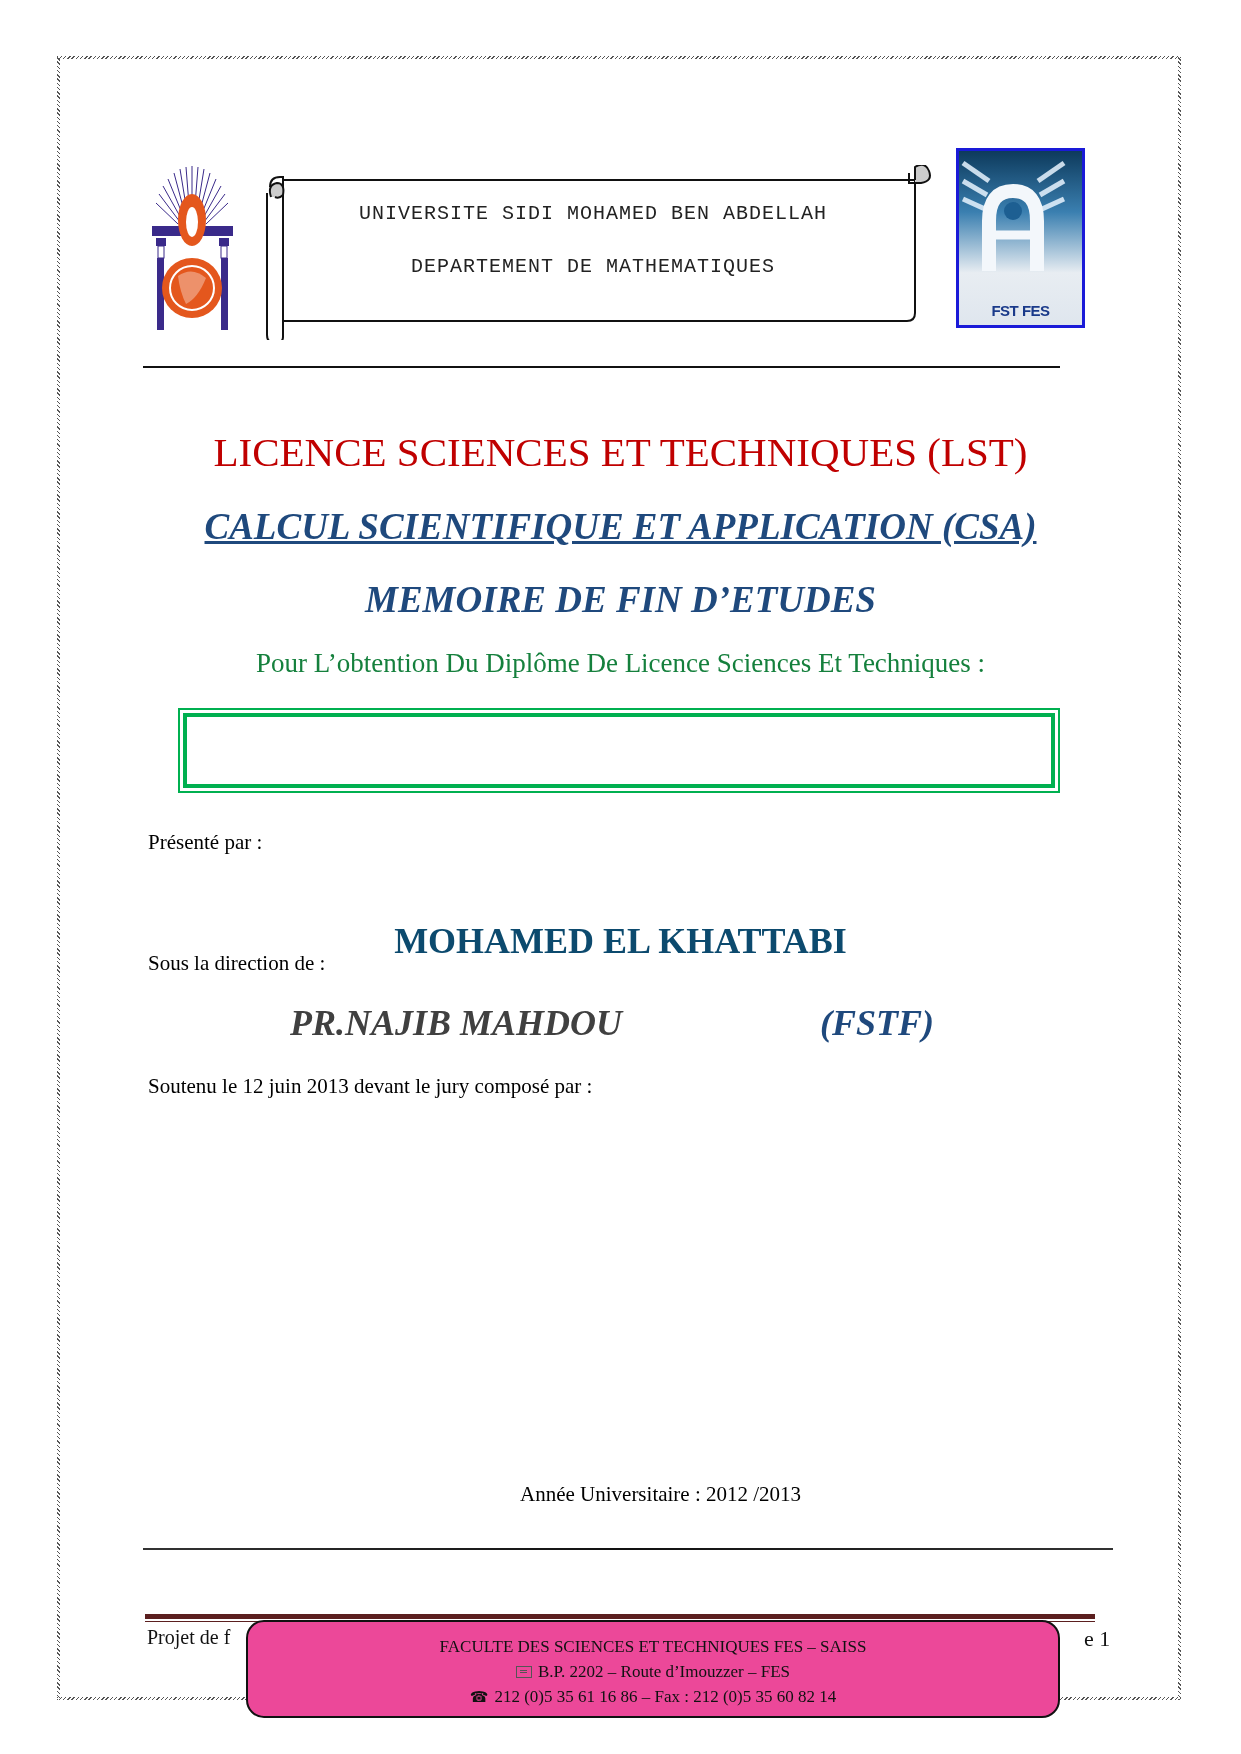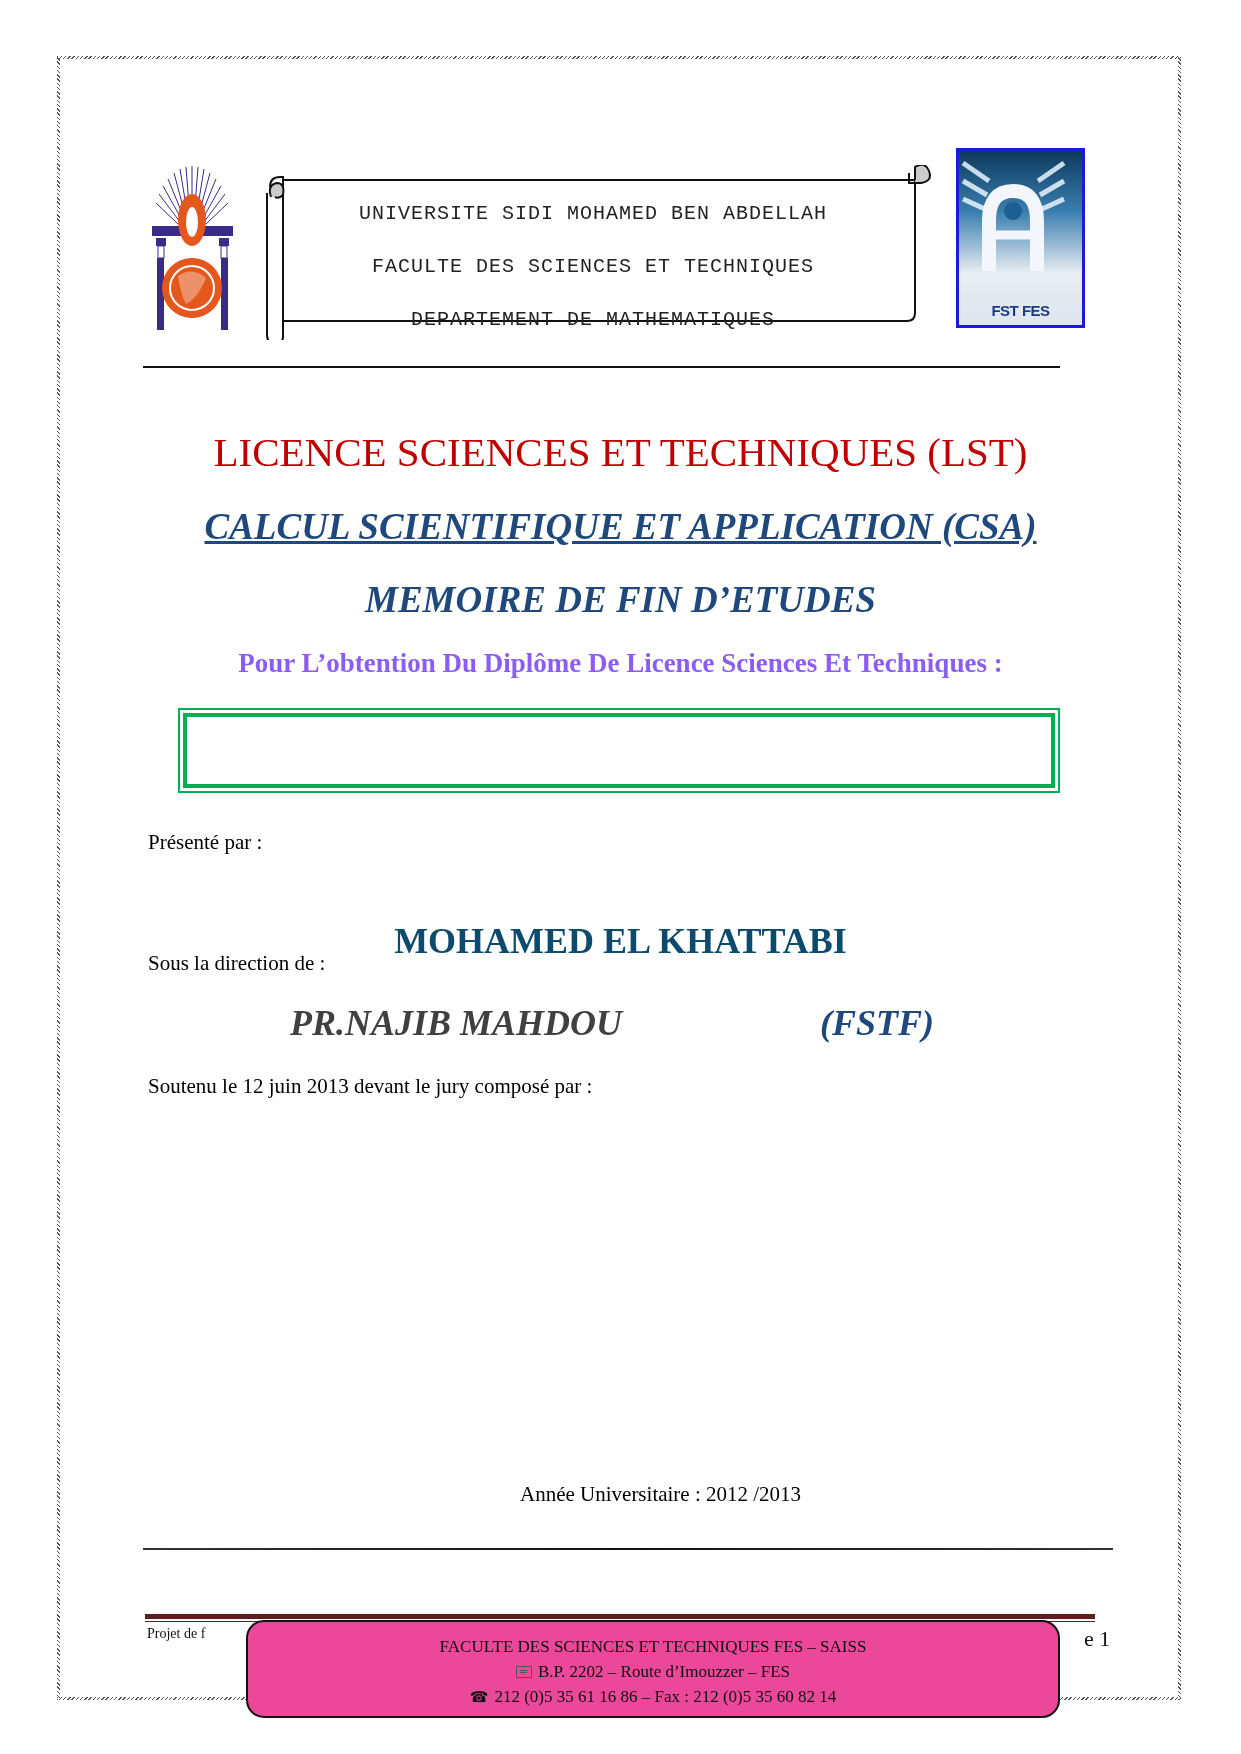--- a/index.html
+++ b/index.html
@@ -23,40 +23,40 @@
 
   .scroll { position:absolute; left:253px; top:165px; width:680px; height:175px; }
   .scroll-lines { position:absolute; left:0; top:22px; width:680px; text-align:center; }
   .scroll-line { font-family:"Liberation Mono", monospace; font-size:20px; color:#222; letter-spacing:1px; height:53px; line-height:53px; }
 
   .hr-top { position:absolute; left:143px; top:366px; width:917px; height:2px; background:#111; }
 
   .title-lst { position:absolute; left:0; width:1241px; top:428px; text-align:center; font-size:41px; color:#c00000; }
   .title-csa { position:absolute; left:0; width:1241px; top:505px; text-align:center; font-size:37px; color:#1f497d; font-weight:bold; font-style:italic;text-decoration:underline; }
   .title-memoire { position:absolute; left:0; width:1241px; top:578px; text-align:center; font-size:37px; color:#1f497d; font-weight:bold; font-style:italic; }
-  .title-obtention { position:absolute; left:0; width:1241px; top:648px; text-align:center; font-size:27px; font-weight:bold; color:#8b5cf6; }
+  .title-obtention { position:absolute; left:0; width:1241px; top:648px; text-align:center; font-size:27px; font-weight:normal; color:#15803d; }
 
   .main-title-box { position:absolute; left:178px; top:708px; width:882px; height:85px; border:2px solid #00b050; box-sizing:border-box; }
   .main-title-box .inner { position:absolute; left:3px; top:3px; right:3px; bottom:3px; border:4px solid #00b050; }
   .main-title-box .inner2 { position:absolute; left:4px; top:4px; right:4px; bottom:4px; border:1px solid #00b050; }
   .main-title { position:absolute; left:0; right:0; top:8px; text-align:center; font-size:56px; font-weight:bold; font-style:italic; color:#000; letter-spacing:-0.5px; }
 
   .label { position:absolute; left:148px; font-size:21px; color:#000; }
   .student { position:absolute; left:0; width:1241px; top:880px; text-align:center; font-size:36px; font-weight:bold; color:#0c4a6e;margin-top:40px; }
   .supervisor { position:absolute; left:290px; top:1002px; font-size:36px; font-weight:bold; font-style:italic; color:#404040; }
   .supervisor-inst { position:absolute; left:820px; top:1002px; font-size:36px; font-weight:bold; font-style:italic; color:#1f497d; }
 
   .annee { position:absolute; left:520px; top:1482px; font-size:21px; }
 
   .hr-bottom { position:absolute; left:143px; top:1548px; width:970px; height:2px; background:linear-gradient(90deg,#333 0%, #111 50%, #333 100%); }
 
   
   .footer-rule { position:absolute; left:145px; top:1614px; width:950px; height:5px; background:#5b1f1f; }
   .footer-rule2 { position:absolute; left:145px; top:1621px; width:950px; height:1px; background:#5b1f1f; }
-  .footer-left { position:absolute; left:147px; top:1626px; font-family:"Liberation Serif", serif; font-size:14px; color:#111; }
+  .footer-left { position:absolute; left:147px; top:1626px; font-family:"Liberation Serif", serif; font-size:20px; color:#111; }
   .footer-right { position:absolute; left:1060px; top:1626px; font-family:"Liberation Serif", serif; font-size:22px; color:#111;padding-left:24px; }
 
   .footer-box { position:absolute; left:246px; top:1620px; width:814px; height:98px; background:#ec4899; border:2px solid #111; border-radius:18px; box-sizing:border-box; text-align:center; padding-top:12px; }
   .footer-box .fl { font-size:17px; line-height:25px; color:#111; }
   .icon-mail { display:inline-block; width:14px; height:10px; border:1px solid #555; margin-right:6px; position:relative; top:1px; font-size:0; }
   .icon-mail::after { content:""; position:absolute; left:3px; top:3px; width:7px; height:1px; background:#555; box-shadow:0 2px 0 #555; }
   .icon-phone { margin-right:6px; font-size:15px; }
 </style>
 </head>
 <body>
@@ -98,21 +98,20 @@
 <div class="scroll">
   <svg width="680" height="175" viewBox="0 0 680 175" style="position:absolute;left:0;top:0">
     <path d="M30 15 L662 15 L662 148 Q662 156 654 156 L30 156" fill="#fff" stroke="#111" stroke-width="2"></path>
     <path d="M17 22 Q17 12 27 12 L30 12 L30 172 Q30 178 22 178 Q14 178 14 170 L14 28" fill="#fff" stroke="#111" stroke-width="2"></path>
     <path d="M18 32 Q14 20 24 18 Q32 18 30 30 Q26 34 22 32" fill="#ccc" stroke="#111" stroke-width="2"></path>
     <path d="M662 15 L662 2 Q672 -4 676 6 Q680 16 668 18 L662 18" fill="#ccc" stroke="#111" stroke-width="2"></path>
     <path d="M656 8 L656 18 L666 18" fill="none" stroke="#111" stroke-width="2"></path>
   </svg>
   <div class="scroll-lines">
     <div class="scroll-line">UNIVERSITE SIDI MOHAMED BEN ABDELLAH</div>
-    <div class="scroll-line">FACULTE DES SCIENCES ET TECHNIQUES</div>
     <div class="scroll-line">DEPARTEMENT DE MATHEMATIQUES</div>
   </div>
 </div>
 
 <div class="logo-fst">
   <svg width="109" height="174" viewBox="0 0 109 174" style="position:absolute;left:0;top:0">
     <g stroke="#e8f4ff" stroke-width="5" fill="none" opacity="0.85">
       <path d="M4 12 L30 30"></path>
         <path d="M4 30 L28 44"></path>
         <path d="M4 48 L26 58"></path>

